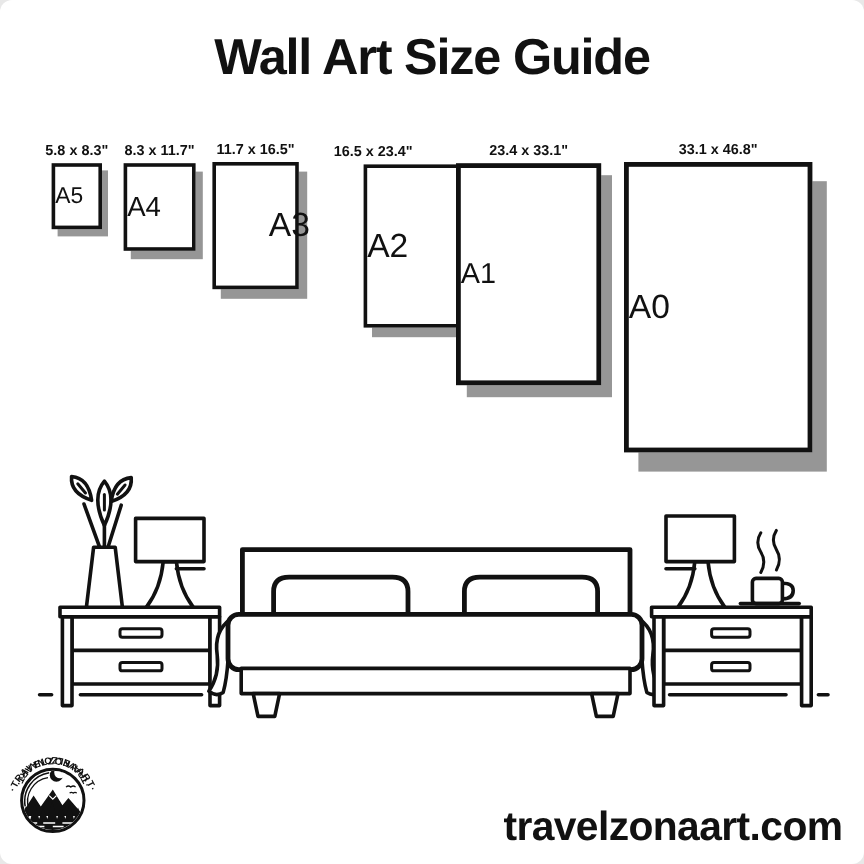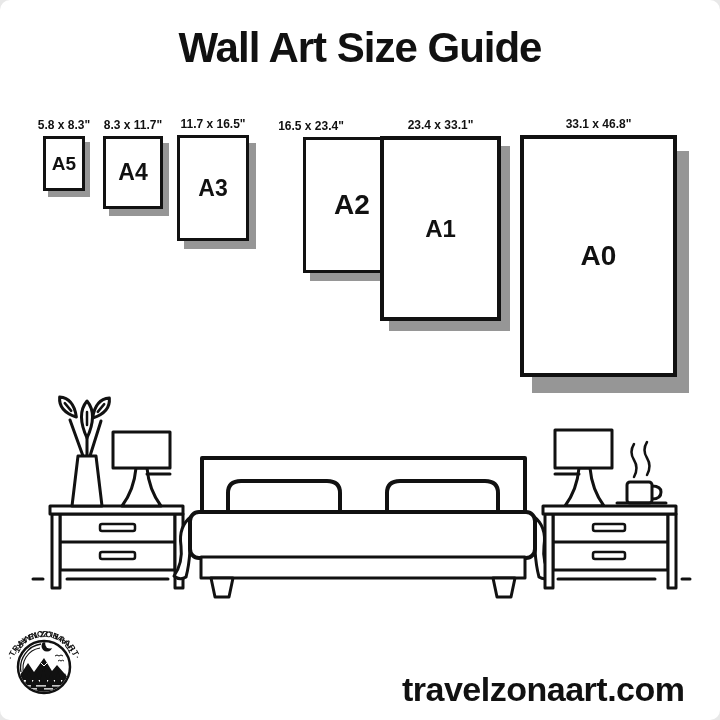--- a/index.html
+++ b/index.html
@@ -29,48 +29,48 @@
   .frame .dim{
     position:absolute;bottom:100%;left:50%;
     transform:translateX(-50%);
     margin-bottom:4px;
     white-space:nowrap;
     font-size:12px;font-weight:bold;color:var(--ink);
   }
   .frame .box{
     box-sizing:border-box;width:100%;height:100%;
     background:#fff;border:3px solid var(--ink);
-    display:flex;align-items:center;justify-content:center;
-    font-weight:bold;color:var(--ink);
+    display:flex;align-items:center;justify-content:flex-start;
+    font-weight:normal;color:var(--ink);
   }
   .f-a5{left:43px;top:136px;width:42px;height:55px;}
   .f-a5 .box{box-shadow:5px 6px 0 var(--shadow);font-size:19px;}
   .f-a4{left:103px;top:136px;width:60px;height:73px;}
   .f-a4 .box{box-shadow:6px 7px 0 var(--shadow);font-size:23px;}
   .f-a3{left:177px;top:135px;width:72px;height:106px;}
-  .f-a3 .box{box-shadow:7px 8px 0 var(--shadow);font-size:23px;}
+  .f-a3 .box{box-shadow:7px 8px 0 var(--shadow);font-size:28px;padding-left:44px;}
   .f-a2{left:262px;top:137px;width:98px;height:136px;}
   .f-a2 .box{box-shadow:7px 8px 0 var(--shadow);font-size:28px;margin-left:41px;}
   .f-a1{left:380px;top:136px;width:121px;height:185px;}
   .f-a1 .box{border-width:4px;box-shadow:9px 10px 0 var(--shadow);font-size:24px;}
   .f-a0{left:520px;top:135px;width:157px;height:242px;}
   .f-a0 .box{border-width:4px;box-shadow:12px 16px 0 var(--shadow);font-size:28px;}
   
   .scene{position:absolute;left:0;top:380px;width:720px;height:225px;}
   .scene .ln{stroke:var(--ink);stroke-width:3;fill:none;stroke-linecap:round;}
   .scene .shape{stroke:var(--ink);stroke-width:3;fill:#fff;stroke-linejoin:round;}
   .scene .shape4{stroke-width:4;}
   .scene .thin{stroke-width:2.5;}
   
   .logo{position:absolute;left:3px;top:625px;width:82px;height:84px;}
   .logo text{font-family:"Liberation Sans", sans-serif;font-weight:bold;fill:var(--ink);}
   
   .website{
     position:absolute;left:402px;top:670px;width:300px;
-    text-align:left;font-size:34px;font-weight:bold;
+    text-align:right;font-size:34px;font-weight:bold;
     letter-spacing:-0.5px;color:var(--ink);white-space:nowrap;
   }
 </style>
 </head>
 <body>
 
 <div class="canvas">
 
   <div class="page-title">Wall Art Size Guide</div>
 

